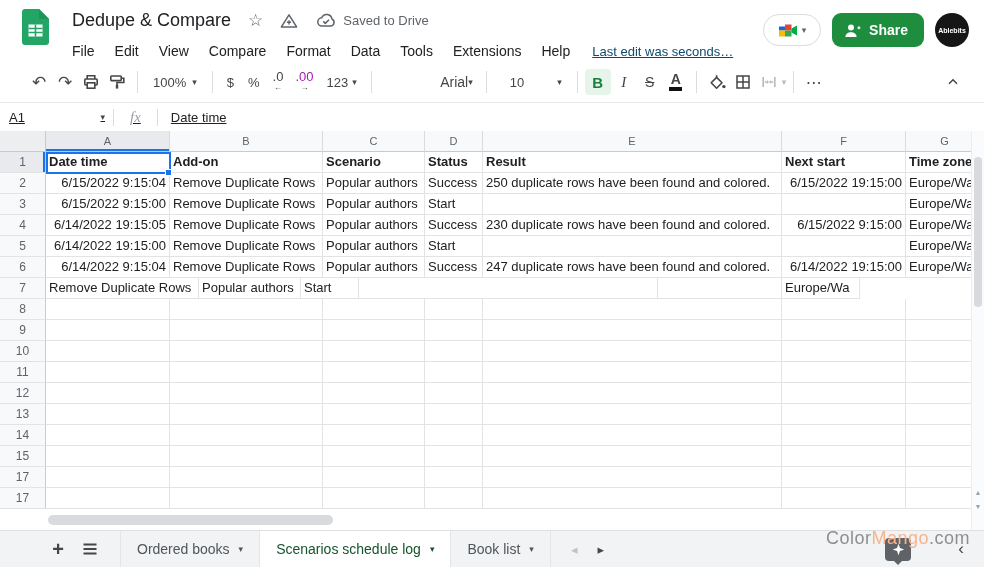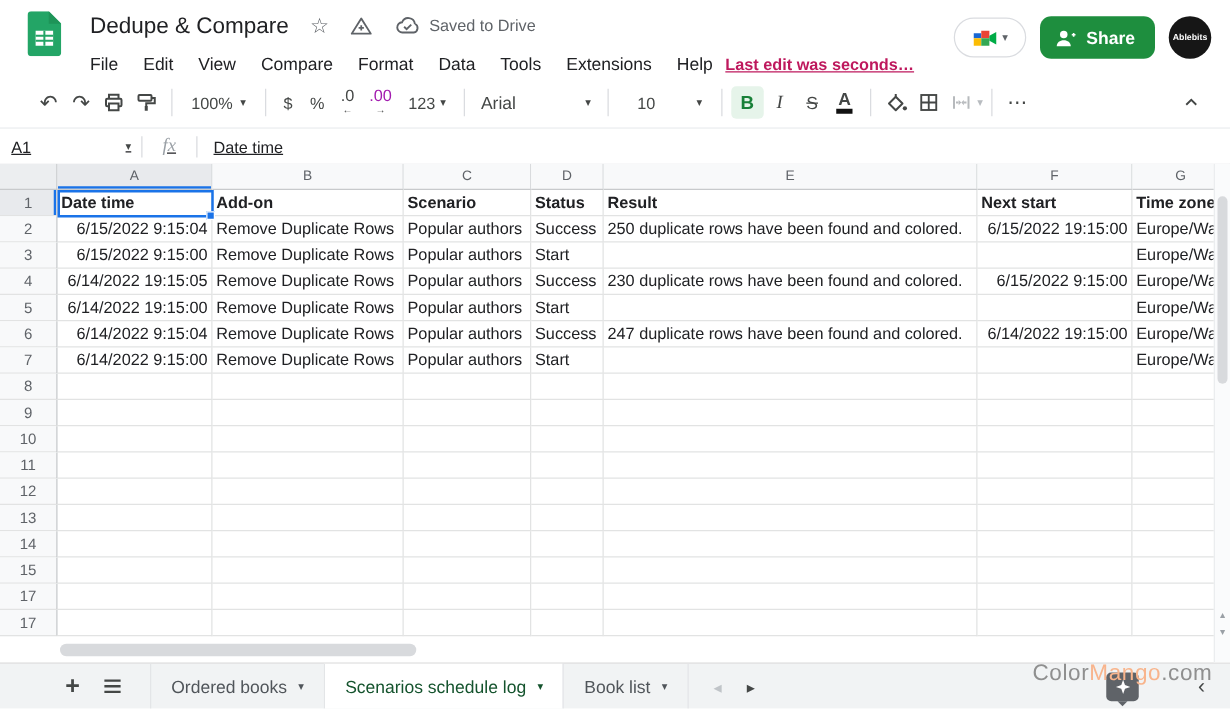--- a/index.html
+++ b/index.html
@@ -10,21 +10,21 @@
   .topbar{position:absolute;top:0;left:0;width:100%;height:62px;background:#fff;}
   .logo{position:absolute;left:22px;top:9px;cursor:pointer;}
   .title-block{position:absolute;left:72px;top:7px;}
   .title-row{display:flex;align-items:center;height:27px;}
   .doc-title{font-size:18px;color:#202124;white-space:nowrap;}
   .tb-ic{margin-left:17px;display:flex;align-items:center;color:#5f6368;}
   .star{font-size:17px;line-height:17px;}
   .saved{margin-left:7px;font-size:13px;color:#5f6368;}
   .menu-row{display:flex;align-items:center;margin-top:7px;margin-left:-10px;}
   .menu-item{padding:2px 10px;font-size:14px;color:#202124;border-radius:4px;cursor:pointer;white-space:nowrap;}
-  .last-edit{margin-left:0;font-size:13px;color:#be185d;text-decoration:underline;white-space:nowrap;cursor:pointer;font-weight:bold;}
+  .last-edit{margin-left:12px;font-size:13px;color:#0c4a6e;text-decoration:underline;white-space:nowrap;cursor:pointer;}
   .top-right{position:absolute;right:15px;top:13px;display:flex;align-items:center;gap:11px;}
   .meet-pill{width:56px;height:30px;border:1px solid #dadce0;border-radius:16px;display:flex;
              align-items:center;justify-content:center;gap:4px;background:#fff;cursor:pointer;}
   .meet-caret{font-size:9px;color:#5f6368;}
   .share-btn{height:34px;padding:0 16px 0 12px;background:#1e8e3e;border-radius:9px;display:flex;
              align-items:center;gap:8px;cursor:pointer;}
   .share-label{color:#fff;font-size:14px;font-weight:bold;}
   .avatar{width:34px;height:34px;border-radius:50%;background:#161616;color:#fff;font-size:7px;
           font-weight:bold;display:flex;align-items:center;justify-content:center;cursor:pointer;}
 
@@ -34,21 +34,21 @@
   .iconbtn{min-width:26px;height:26px;display:flex;align-items:center;justify-content:center;
            border-radius:4px;color:#444746;font-size:17px;cursor:pointer;flex:none;}
   .sep{width:1px;height:22px;background:#dadce0;margin:0 7px;flex:none;}
   .txtbtn{font-size:13px;color:#444746;padding:0 7px;cursor:pointer;flex:none;}
   .zoom-sel{display:flex;align-items:center;gap:6px;font-size:13px;color:#444746;padding:0 8px;cursor:pointer;}
   .caret{font-size:9px;color:#444746;}
   .caret.dis{color:#b8bcc0;}
   .dec{display:flex;flex-direction:column;align-items:center;line-height:11px;padding:0 6px;cursor:pointer;}
   .dec .ar{font-size:8px;color:#444746;}
   .fmt123{display:flex;align-items:center;gap:4px;padding:0 7px;font-size:13px;color:#444746;cursor:pointer;}
-  .font-sel{width:88px;display:flex;align-items:center;justify-content:space-between;padding:0 6px;
+  .font-sel{width:88px;display:flex;align-items:center;justify-content:flex-end;padding:0 6px;
             font-size:14px;color:#444746;cursor:pointer;}
   .size-sel{width:52px;display:flex;align-items:center;justify-content:space-between;padding:0 8px 0 16px;
             font-size:13px;color:#444746;cursor:pointer;}
   .b-btn{background:#e6f4ea;color:#188038;font-weight:bold;font-size:15px;border-radius:4px;}
   .i-btn{font-style:italic;font-size:15px;font-family:"Liberation Serif",serif;}
   .s-btn{font-size:14px;text-decoration:line-through;}
   .a-btn{flex-direction:column;font-size:14px;font-weight:bold;line-height:13px;}
   .a-bar{width:13px;height:3.5px;background:#111;margin-top:1px;}
   .more-dots{font-size:16px;letter-spacing:1px;}
   .collapse-tb{margin-left:auto;margin-right:18px;}
@@ -355,21 +355,20 @@
           <div class="g-cell num" style="width: 124px;">6/14/2022 9:15:04</div>
           <div class="g-cell" style="width: 153px;">Remove Duplicate Rows</div>
           <div class="g-cell" style="width: 102px;">Popular authors</div>
           <div class="g-cell" style="width: 58px;">Success</div>
           <div class="g-cell" style="width: 299px;">247 duplicate rows have been found and colored.</div>
           <div class="g-cell num" style="width: 124px;">6/14/2022 19:15:00</div>
           <div class="g-cell" style="width: 78px;">Europe/Wa</div>
         </div>
         <div class="g-row">
           <div class="row-n">7</div>
-          <div class="g-cell num" style="width: 124px;">6/14/2022 9:15:00</div>
           <div class="g-cell" style="width: 153px;">Remove Duplicate Rows</div>
           <div class="g-cell" style="width: 102px;">Popular authors</div>
           <div class="g-cell" style="width: 58px;">Start</div>
           <div class="g-cell" style="width: 299px;"></div>
           <div class="g-cell num" style="width: 124px;"></div>
           <div class="g-cell" style="width: 78px;">Europe/Wa</div>
         </div>
         <div class="g-row">
           <div class="row-n">8</div>
           <div class="g-cell num" style="width: 124px;"></div>

